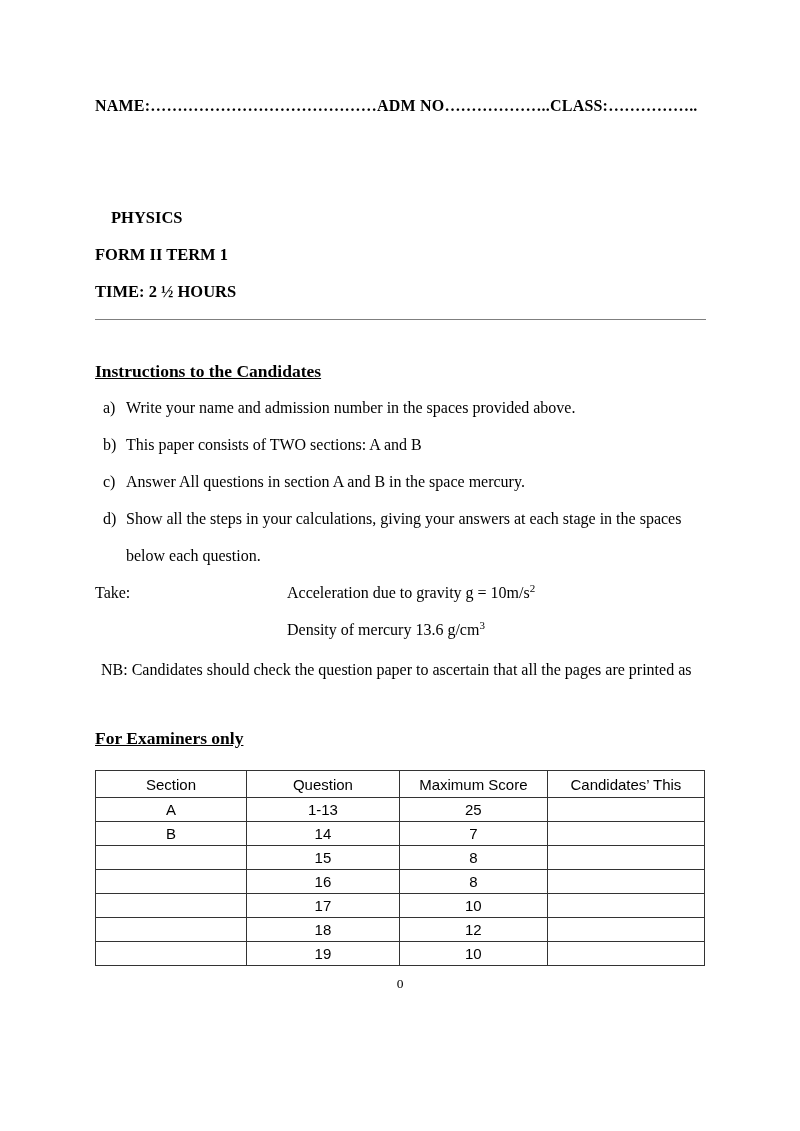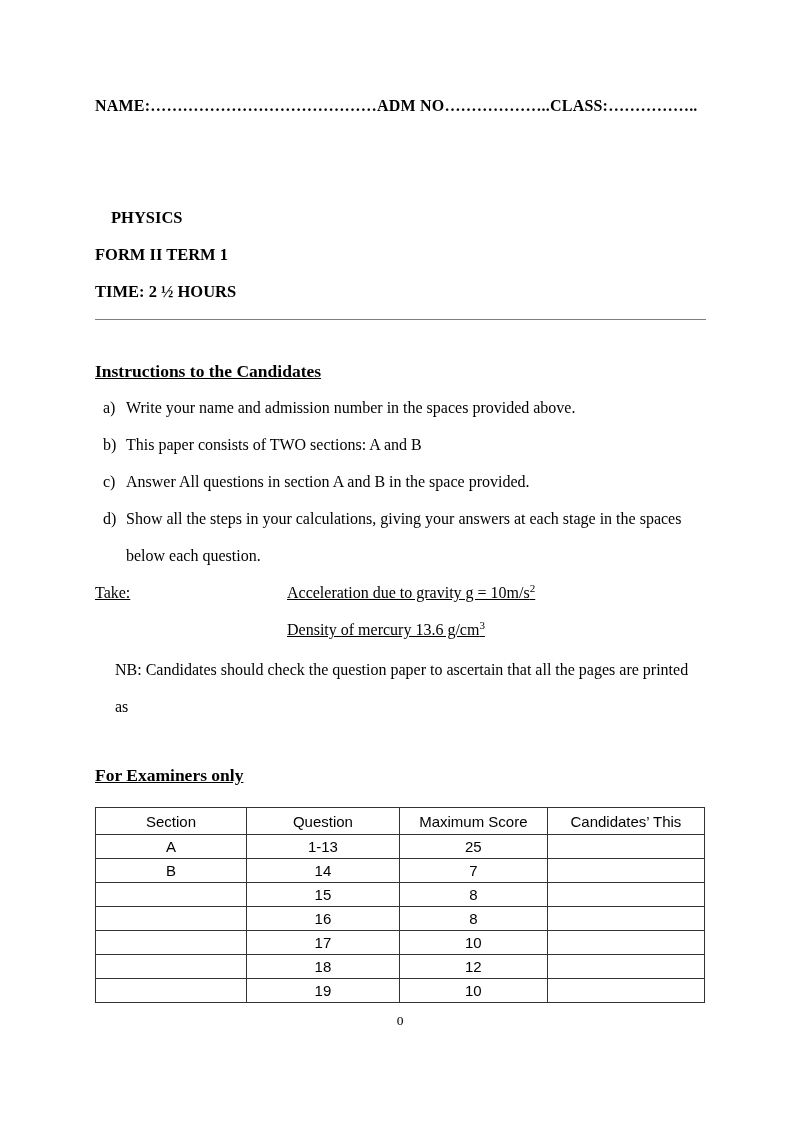--- a/index.html
+++ b/index.html
@@ -67,33 +67,32 @@
   }
   ul.instr-list li .item-line {
     display: block;
   }
   .take-block {
     font-size: 16px;
     line-height: 37px;
   }
   .take-row {
     display: flex;
-    text-decoration: underline;
   }
   .take-row .take-label {
     width: 192px;
     flex: 0 0 192px;
   }
   sup.const-sup {
     font-size: 11px;
     line-height: 0;
     vertical-align: super;
   }
   .nb-block {
-    margin: 3px 0 0 20px;
+    margin: 3px 0 0 6px;
     font-size: 16px;
     line-height: 37px;
   }
   .nb-line { display: block; }
   .examiners-title {
     margin: 40px 0 0 0;
     text-align: left;
     font-weight: bold;
     font-size: 17.5px;
     line-height: 21px;
@@ -145,21 +144,21 @@
     <li>
       <span class="item-label">a)</span>
       <span class="item-line">Write your name and admission number in the spaces provided above.</span>
     </li>
     <li>
       <span class="item-label">b)</span>
       <span class="item-line">This paper consists of TWO sections: A and B</span>
     </li>
     <li>
       <span class="item-label">c)</span>
-      <span class="item-line">Answer All questions in section A and B in the space provided.</span>
+      <span class="item-line">Answer All questions in section A and B in the space mercury.</span>
     </li>
     <li>
       <span class="item-label">d)</span>
       <span class="item-line">Show all the steps in your calculations, giving your answers at each stage in the spaces</span>
       <span class="item-line">below each question.</span>
     </li>
   </ul>
 
   <div class="take-block">
     <div class="take-row">

